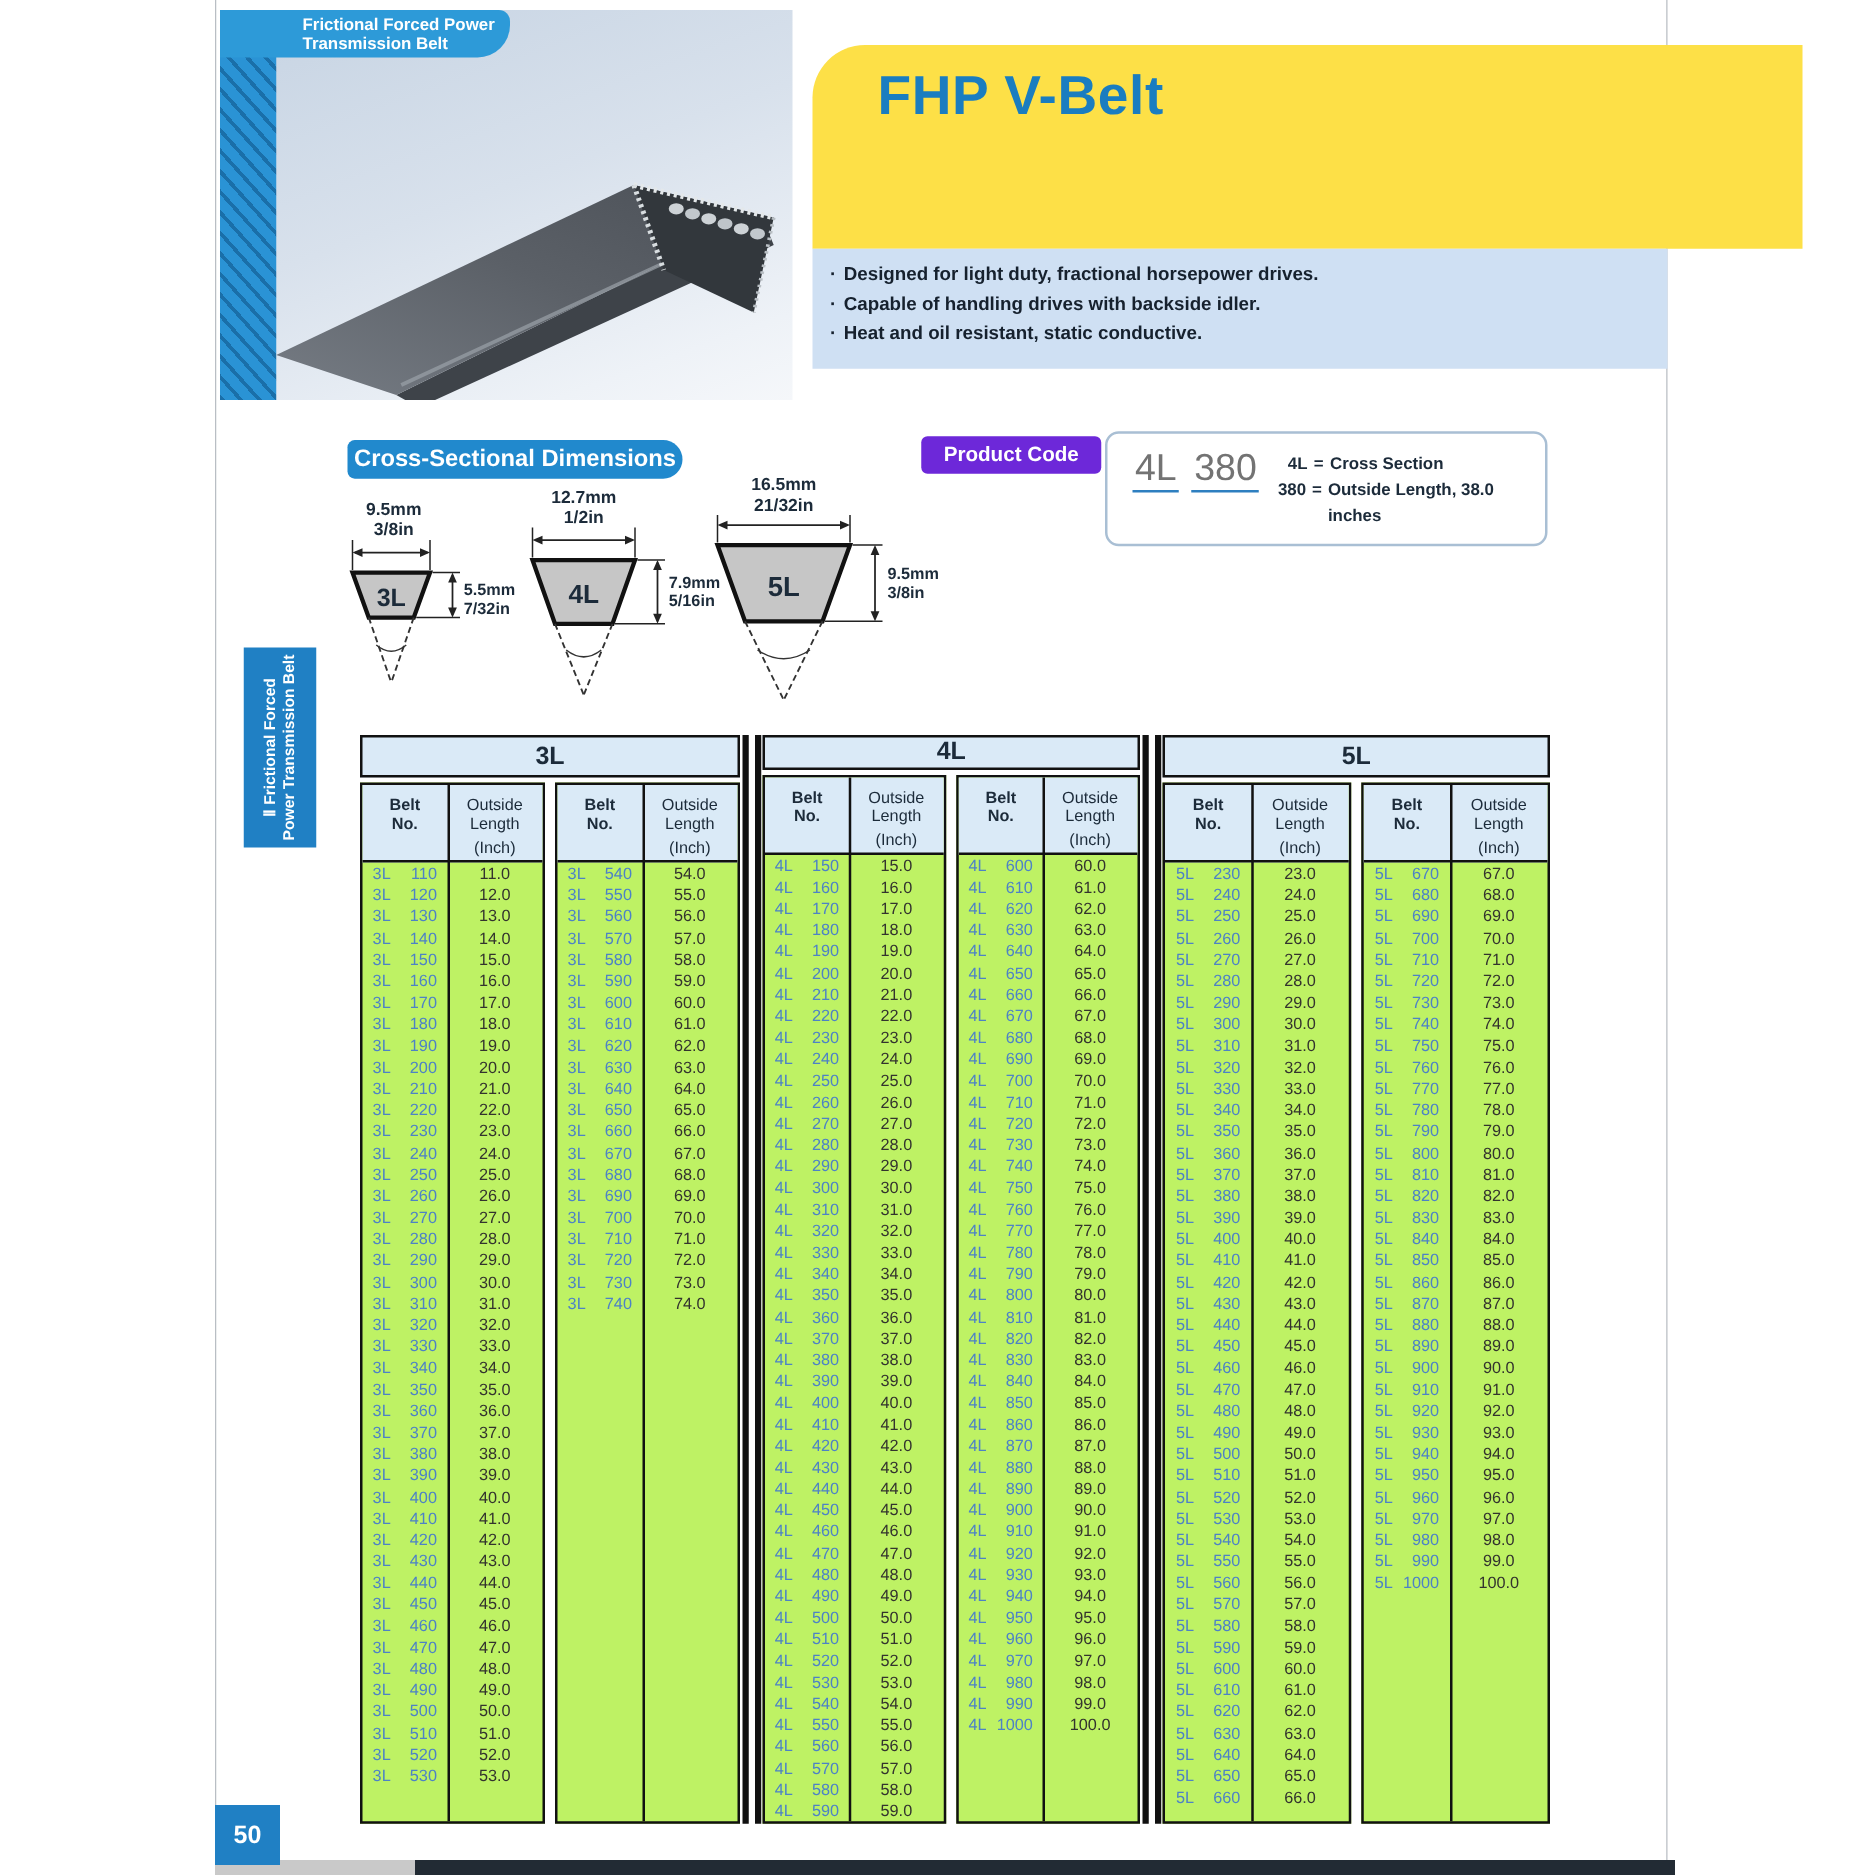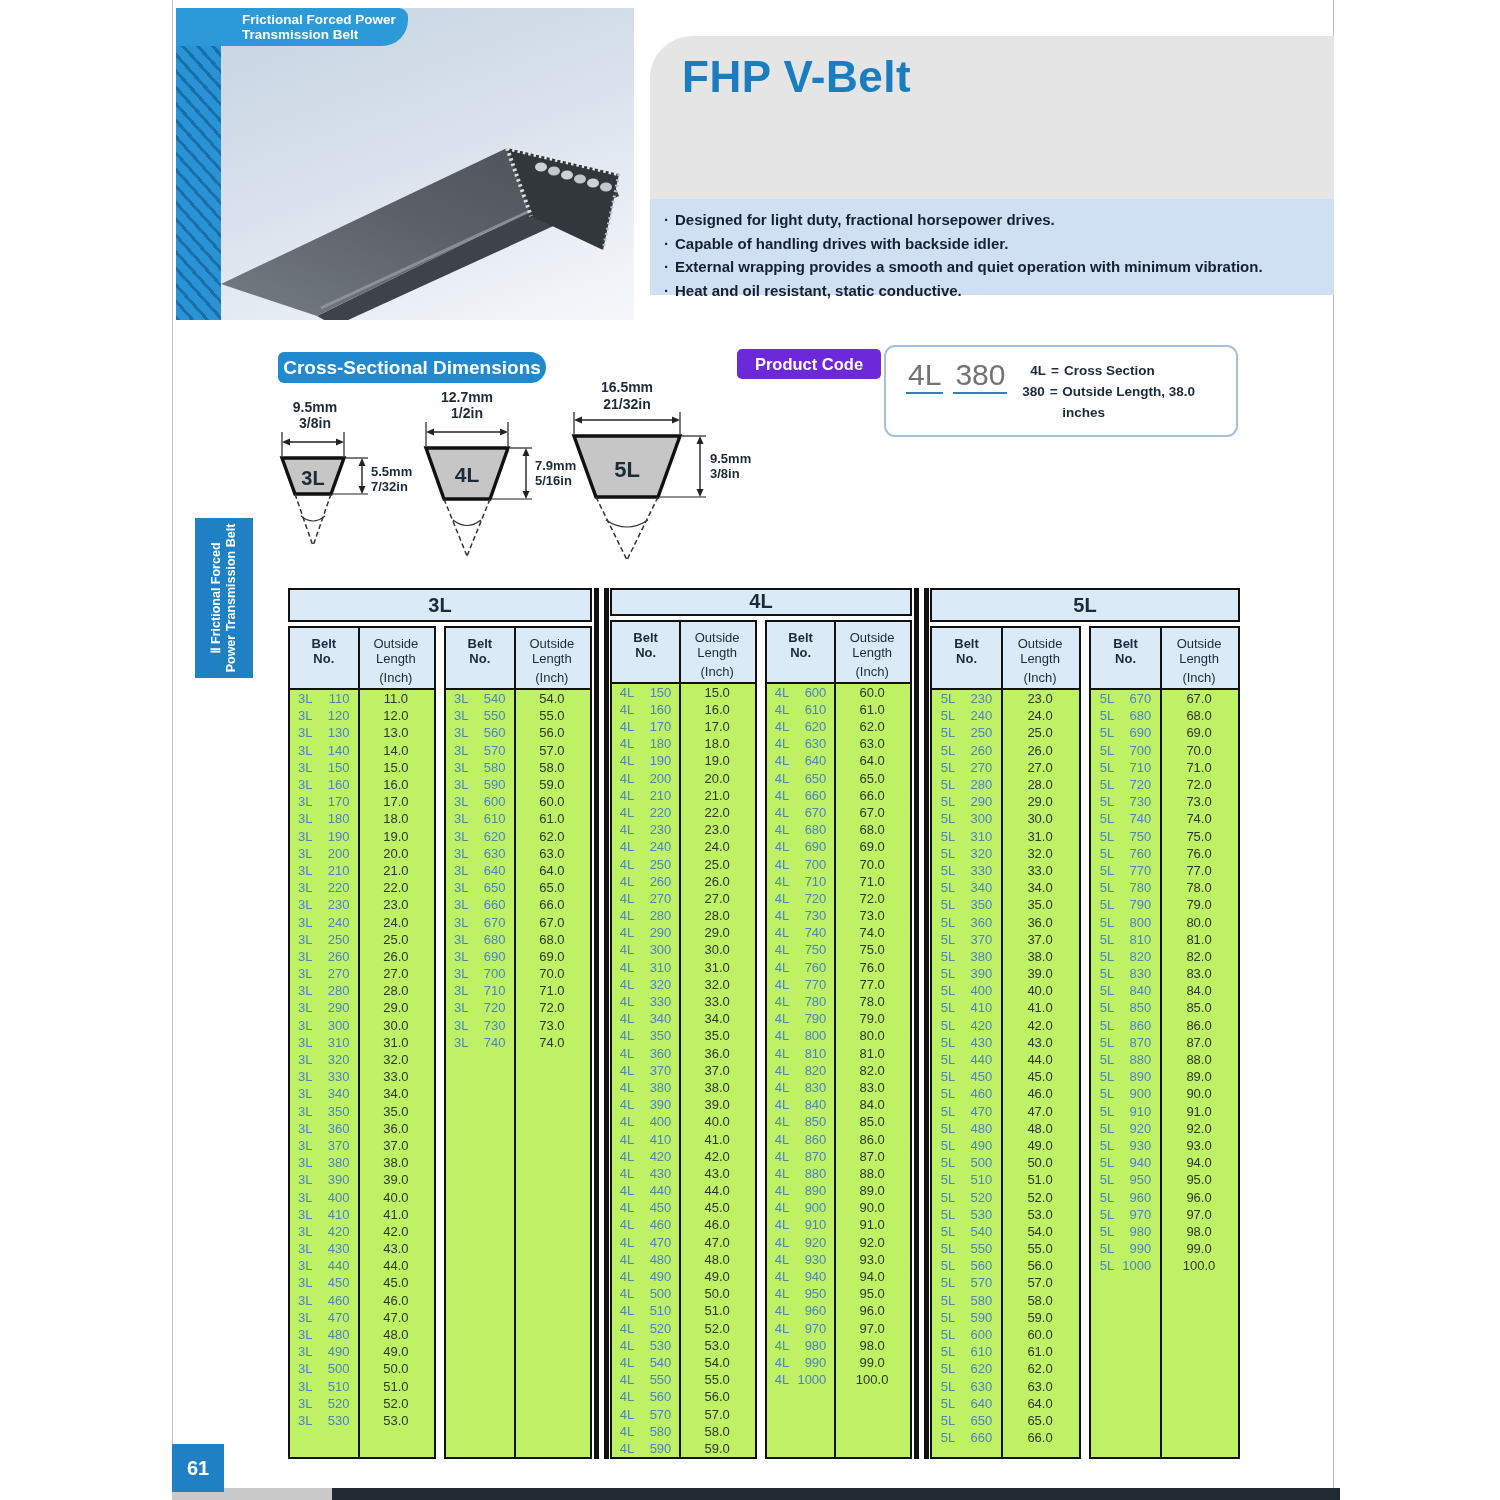--- a/index.html
+++ b/index.html
@@ -17,22 +17,22 @@
     background-image:repeating-linear-gradient(48deg,rgba(10,75,125,.5) 0 3px,rgba(0,0,0,0) 3px 11px);}
   .top-tab{left:176px;top:8px;width:232px;height:38px;background:#2d9ad8;
     border-radius:0 9px 26px 0;z-index:6;color:#fff;font-weight:bold;font-size:13.5px;
     line-height:15px;padding:4px 0 0 66px;}
 
   
   .photo-panel{left:221px;top:8px;width:413px;height:312px;
     background:linear-gradient(160deg,#c7d4e3 0%,#d8e1ec 45%,#eef2f7 85%,#f5f7fa 100%);}
 
   
-  .title-panel{left:650px;top:36px;width:684px;height:163px;background:#e5e5e5;
-    border-radius:42px 0 0 0;padding:16px 0 0 32px;}
+  .title-panel{left:650px;top:36px;width:792px;height:163px;background:#fde047;
+    border-radius:42px 0 0 0;padding:16px 0 0 52px;}
   .page-title{font-size:44px;font-weight:bold;color:#1a7dc0;letter-spacing:.5px;}
   .bullets-panel{left:650px;top:199px;width:684px;height:96px;background:#cfe0f3;
     padding:9px 0 0 14px;}
   .bullet-line{font-size:15px;font-weight:bold;color:#16212e;line-height:23.5px;white-space:nowrap;}
   .bullet-line .dot{margin-right:6px;}
 
   
   .cs-label{left:278px;top:352px;width:268px;height:31px;background:#2189cd;color:#fff;
     font-weight:bold;font-size:19px;border-radius:6px 16px 16px 6px;
     display:flex;align-items:center;justify-content:center;}
@@ -127,21 +127,20 @@
   <div>Frictional Forced Power</div>
   <div>Transmission Belt</div>
 </div>
 
 <div class="abs title-panel">
   <div class="page-title">FHP V-Belt</div>
 </div>
 <div class="abs bullets-panel">
   <div class="bullet-line"><span class="dot">·</span><span>Designed for light duty, fractional horsepower drives.</span></div>
   <div class="bullet-line"><span class="dot">·</span><span>Capable of handling drives with backside idler.</span></div>
-  <div class="bullet-line"><span class="dot">·</span><span>External wrapping provides a smooth and quiet operation with minimum vibration.</span></div>
   <div class="bullet-line"><span class="dot">·</span><span>Heat and oil resistant, static conductive.</span></div>
 </div>
 
 <div class="abs cs-label">Cross-Sectional Dimensions</div>
 <div class="abs pc-label">Product Code</div>
 
 <div class="abs pc-box">
   <div class="pc-code">
     <span>4L</span><span>380</span>
   </div>
@@ -225,21 +224,21 @@
   <path class="arc" d="M46,142 Q67,156 88,142"></path>
 </svg>
 
 <div class="abs vtab">
   <div class="vtab-inner">
     <div>Ⅱ Frictional Forced</div>
     <div>Power Transmission Belt</div>
   </div>
 </div>
 
-<div class="abs pagenum">61</div>
+<div class="abs pagenum">50</div>
 
 <div class="abs belt-table">
   <div class="tgroup tg0">
     <div class="glabel">3L</div>
     <div class="pair-row">
       <div class="subtable">
         <div class="vdiv"></div>
         <div class="sthead">
           <div class="hbelt">
               <div>Belt</div>

